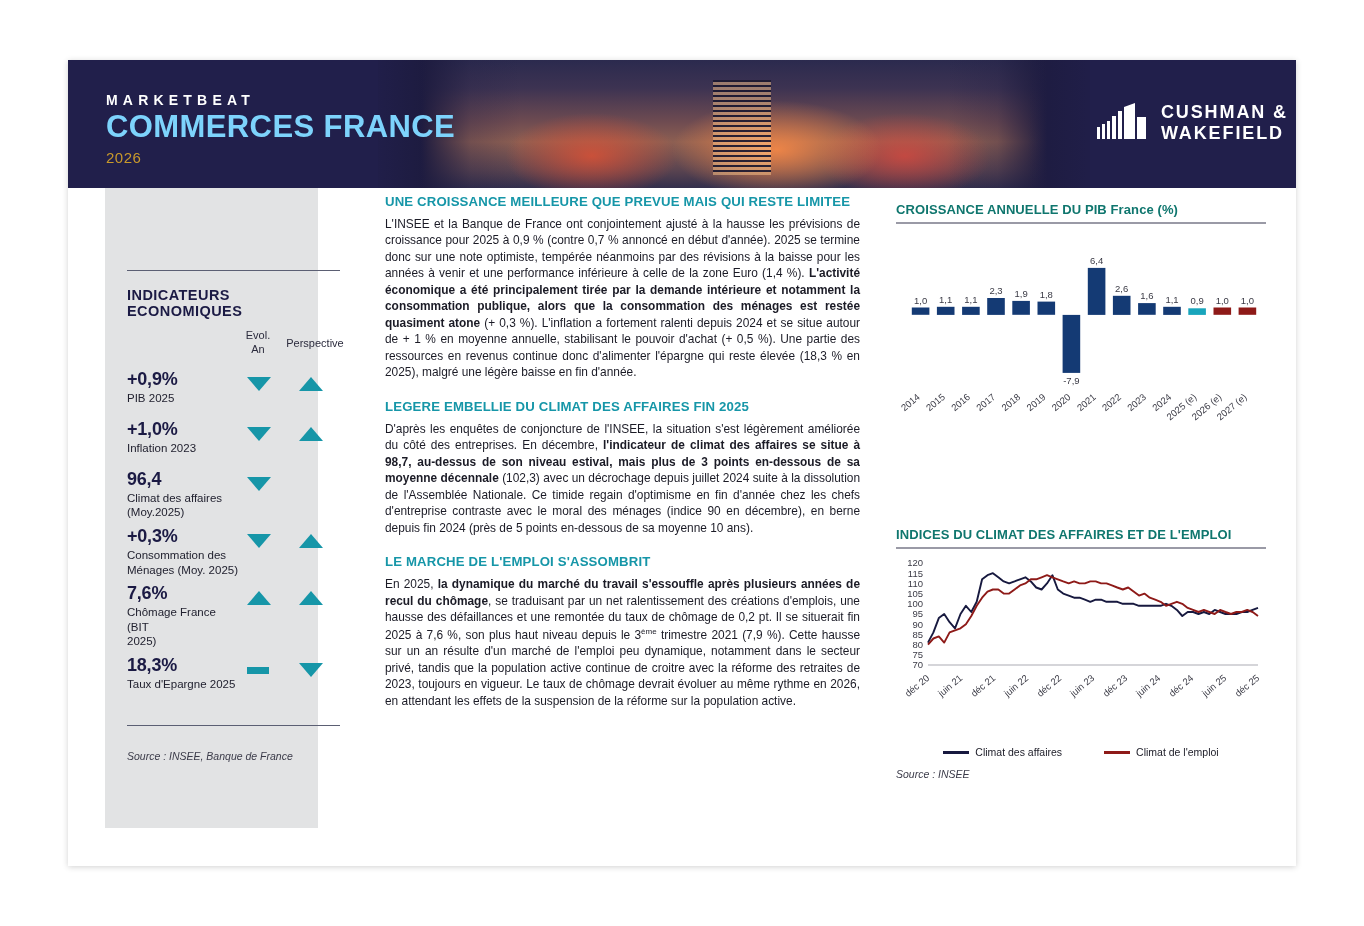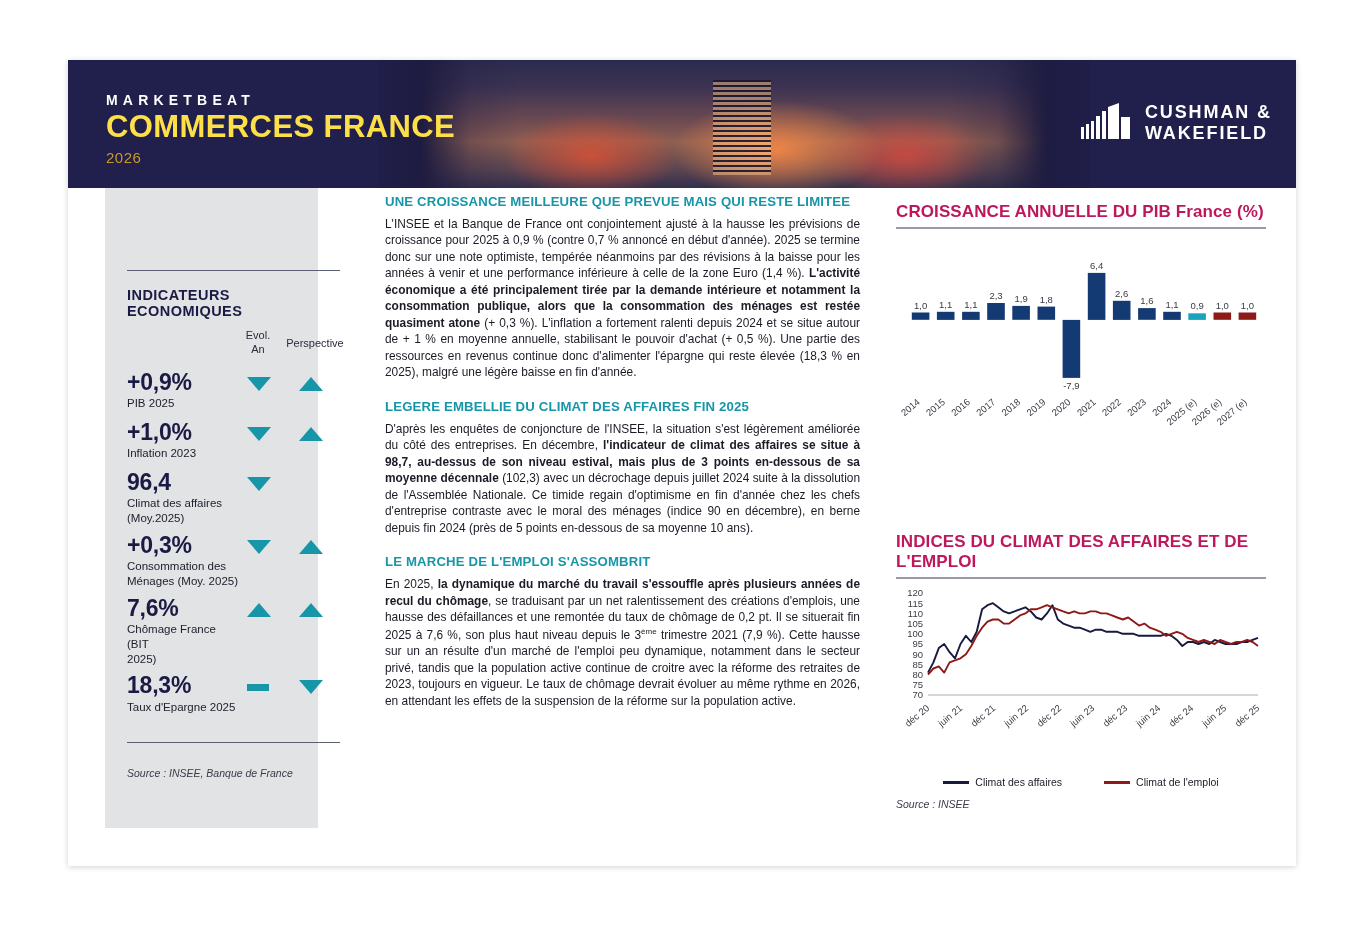--- a/index.html
+++ b/index.html
@@ -34,62 +34,62 @@
     content:"";position:absolute;left:47%;top:16%;width:58px;height:74%;
     background:repeating-linear-gradient(180deg,#1a1830 0 2px,rgba(255,200,140,.55) 2px 5px);
     opacity:.9;
   }
   .hdr-fade-l{position:absolute;left:300px;top:0;width:60px;height:128px;
     background:linear-gradient(90deg,#211F4B,rgba(33,31,75,0));z-index:3;}
   .hdr-fade-r{position:absolute;left:960px;top:0;width:80px;height:128px;
     background:linear-gradient(270deg,#211F4B,rgba(33,31,75,0));z-index:3;}
   .hdr-left{position:absolute;left:38px;top:32px;z-index:5;}
   .mb-kicker{color:#fff;font-size:14px;font-weight:bold;letter-spacing:5.2px;}
-  .mb-title{color:#fde047;font-size:31px;font-weight:bold;letter-spacing:.4px;margin-top:3px;line-height:1.05;}
+  .mb-title{color:#7dd3fc;font-size:31px;font-weight:bold;letter-spacing:.4px;margin-top:3px;line-height:1.05;}
   .mb-year{color:#C9992B;font-size:15px;margin-top:5px;letter-spacing:.5px;}
-  .logo{position:absolute;right:24px;top:42px;display:flex;align-items:center;gap:12px;z-index:5;justify-content:center;}
+  .logo{position:absolute;right:8px;top:42px;display:flex;align-items:center;gap:12px;z-index:5;justify-content:center;}
   .logo-mark{display:block;}
   .logo-txt{color:#fff;font-size:18px;font-weight:bold;letter-spacing:1.9px;line-height:1.18;}
 
   
   .body{position:relative;height:640px;background:#fff;}
   .sidebar{
     position:absolute;left:37px;top:0;width:213px;height:640px;background:#E2E3E4;
   }
   .sb-inner{position:absolute;left:22px;top:0;width:213px;}
   .sb-rule{height:1px;background:#5b5f73;margin-top:82px;}
   .sb-title{font-size:14.5px;font-weight:bold;color:#1b1a44;letter-spacing:.45px;margin-top:16px;}
   .sb-heads{position:relative;height:34px;margin-top:10px;}
   .sb-h-evol{position:absolute;left:112px;top:0;width:38px;text-align:center;
     font-size:11px;color:#2b2b3d;line-height:1.25;}
   .sb-h-persp{position:absolute;left:157px;top:8px;width:62px;text-align:center;
     font-size:11px;color:#2b2b3d;}
   .ind{position:relative;margin-top:6px;min-height:44px;}
-  .ind-val{font-size:23px;font-weight:bold;color:#1b1a44;letter-spacing:-.2px;line-height:1.15;}
+  .ind-val{font-size:18px;font-weight:bold;color:#1b1a44;letter-spacing:-.2px;line-height:1.15;}
   .ind-lab{font-size:11.5px;color:#222230;line-height:1.28;margin-top:1px;max-width:112px;}
   .ind-a1{position:absolute;left:120px;top:8px;}
   .ind-a2{position:absolute;left:172px;top:8px;}
   .arr-up,.arr-dn{width:0;height:0;border-left:12px solid transparent;border-right:12px solid transparent;}
   .arr-up{border-bottom:14px solid #1696A8;}
   .arr-dn{border-top:14px solid #1696A8;}
   .arr-flat{width:22px;height:7px;background:#1696A8;margin-top:4px;}
   .sb-rule2{height:1px;background:#5b5f73;margin-top:26px;}
   .sb-src{font-size:10.5px;font-style:italic;color:#3a3a48;margin-top:24px;}
 
   
   .mid{position:absolute;left:317px;top:0;width:475px;}
   .sec-h{color:#1696A8;font-size:13.2px;font-weight:bold;letter-spacing:.15px;margin-top:18px;}
   .sec-h.first{margin-top:6px;}
   .para{font-size:11.9px;line-height:1.385;color:#1b1b26;text-align:justify;margin-top:7px;}
   .para b{font-weight:bold;}
   sup{font-size:8px;vertical-align:super;}
 
   
   .right{position:absolute;left:828px;top:0;width:370px;}
-  .ch-title{font-size:17px;font-weight:bold;color:#be185d;letter-spacing:.1px;margin-top:14px;}
+  .ch-title{font-size:13px;font-weight:bold;color:#0f766e;letter-spacing:.1px;margin-top:14px;}
   .ch-rule{height:2px;background:#9a9aa6;margin-top:5px;}
   .ch-src{font-size:10.5px;font-style:italic;color:#3a3a48;margin-top:10px;}
   .chart-box{margin-top:6px;}
   .legend{display:flex;justify-content:center;gap:42px;margin-top:2px;}
   .lg-item{display:flex;align-items:center;gap:6px;font-size:10.5px;color:#1b1b26;}
   .lg-line{width:26px;height:3px;display:block;}
 
   
   .footer{position:absolute;left:0;bottom:0;width:1228px;height:38px;background:#211F4B;}
   .ft-left{position:absolute;left:38px;top:10px;color:#fff;font-size:14px;

